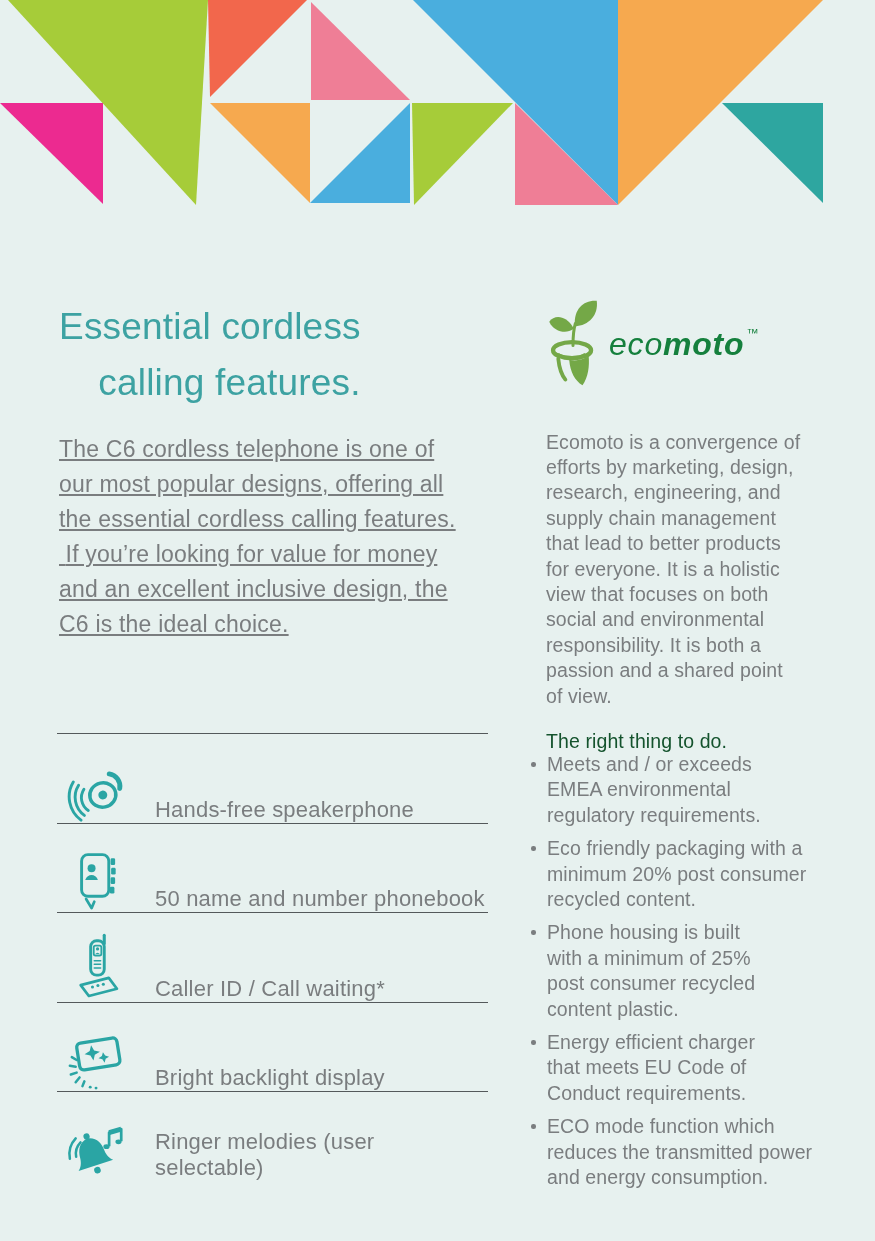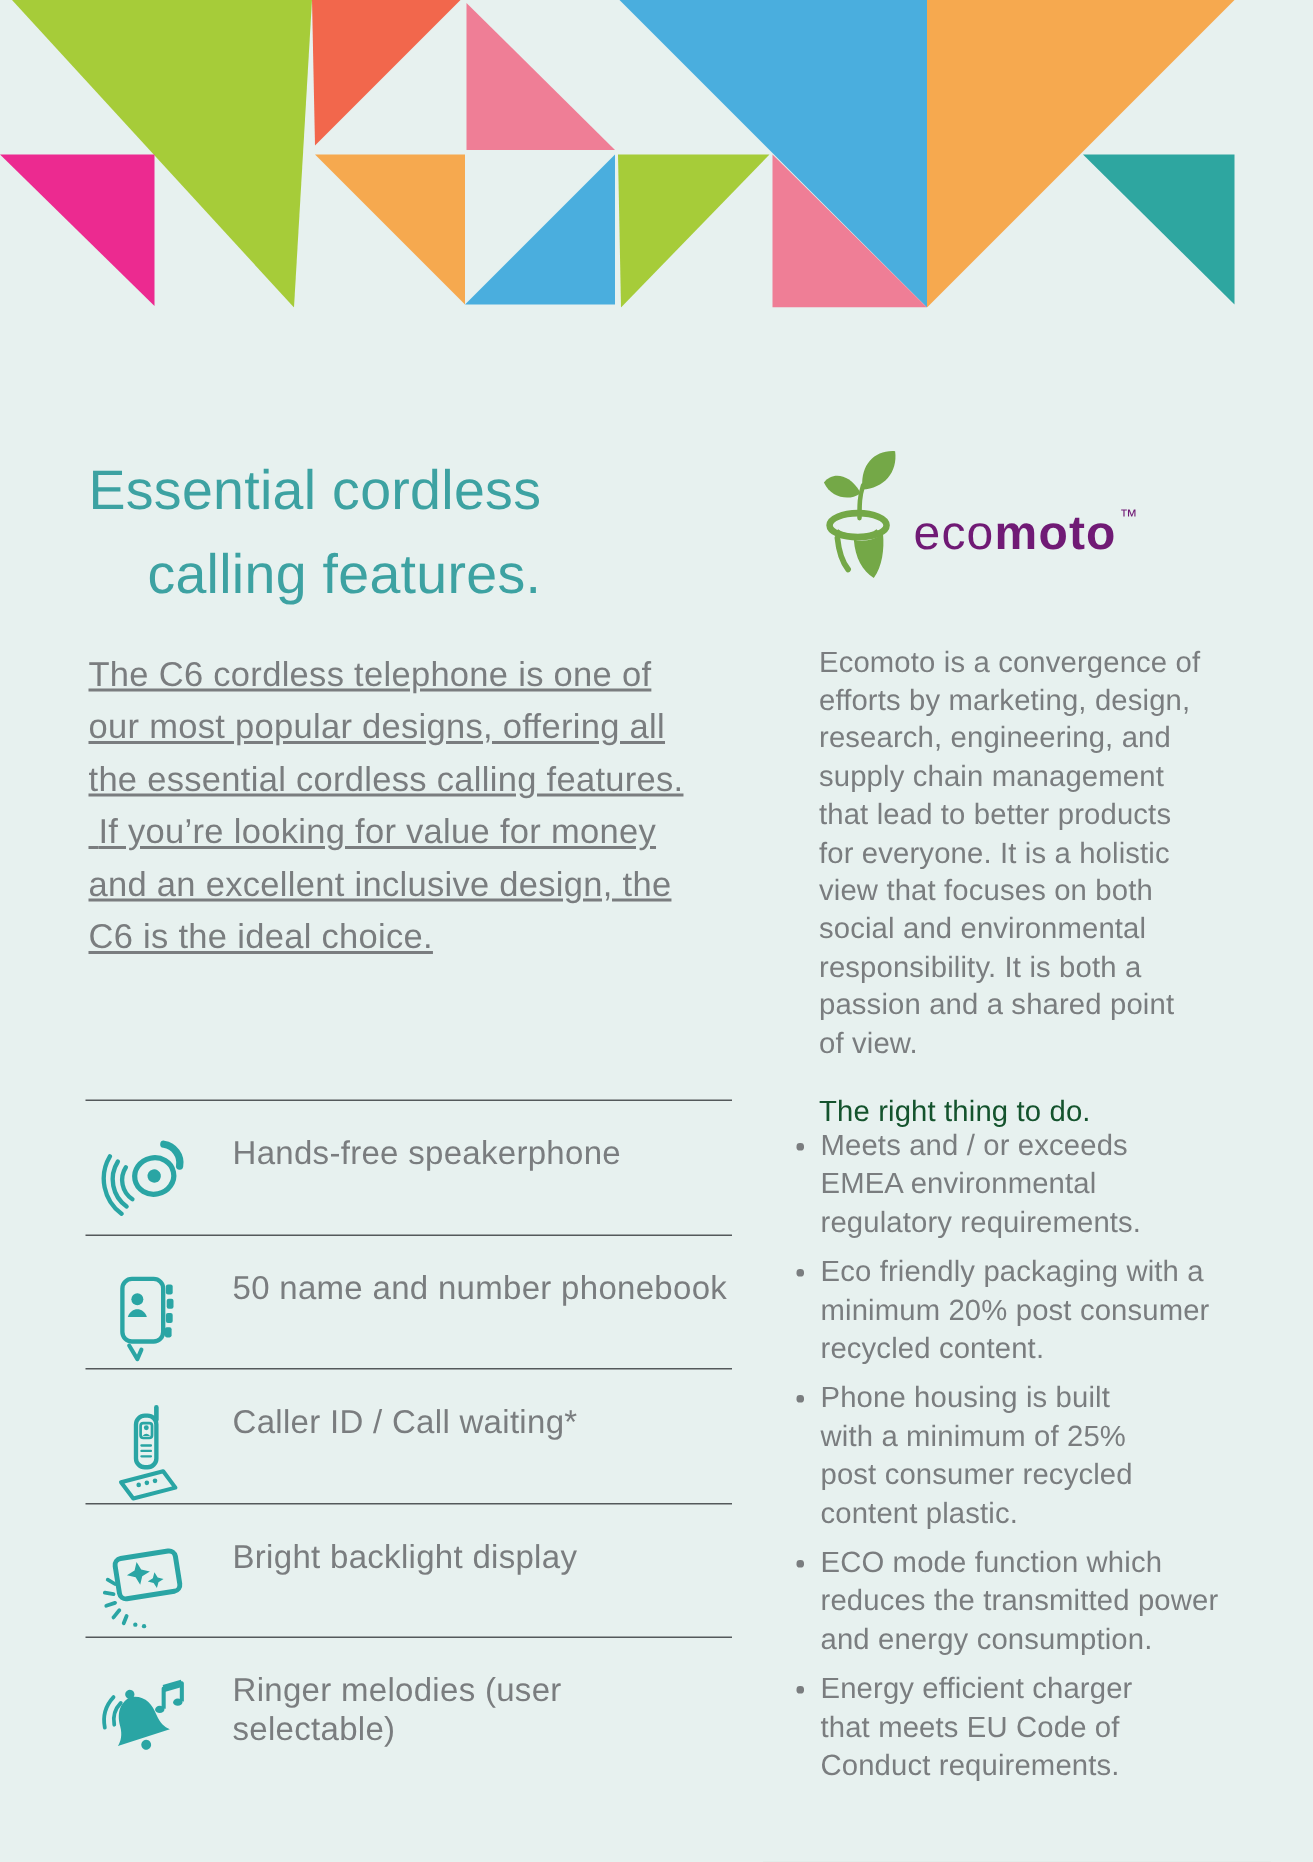--- a/index.html
+++ b/index.html
@@ -25,28 +25,28 @@
     letter-spacing:0.2px;white-space:pre-wrap;text-decoration:underline;
   }
   .intro.p1{top:409px;}
   .intro.p2{top:514px;}
   .features{
     position:absolute;left:57px;top:733px;width:431px;
   }
   .feature-row{
     height:89.6px;box-sizing:border-box;
     border-top:1.5px solid #54595b;
-    display:flex;align-items:flex-start;padding-top:22px;
+    display:flex;align-items:flex-end;padding-top:6px;
   }
   .f-icon{width:68px;margin-left:6px;display:flex;justify-content:center;align-items:center;flex:0 0 68px;}
   .f-label{margin-left:24px;font-size:22px;color:#7a7d7f;letter-spacing:0.2px;}
   .eco-logo-icon{position:absolute;left:545px;top:296px;}
   .eco-wordmark{
-    position:absolute;left:609px;top:337px;
-    font-size:32px;color:#701a75;letter-spacing:0.8px;
+    position:absolute;left:609px;top:326px;
+    font-size:32px;color:#15803d;letter-spacing:0.8px;font-style:italic;
   }
   .eco-wordmark .bold{font-weight:700;}
   .eco-wordmark .tm{font-size:12px;vertical-align:18px;letter-spacing:0;margin-left:2px;}
   .eco-desc{
     position:absolute;left:546px;top:410px;
     font-size:19.5px;line-height:25.4px;color:#7a7d7f;
     letter-spacing:0.1px;white-space:pre-wrap;
   }
   .eco-tagline{
     position:absolute;left:546px;top:710px;
@@ -252,25 +252,25 @@
     </div>
     <div class="bullet-item">
       <span class="bullet-dot"></span>
       <span class="bullet-text">Phone housing is built
 with a minimum of 25%
 post consumer recycled
 content plastic.</span>
     </div>
     <div class="bullet-item">
       <span class="bullet-dot"></span>
+      <span class="bullet-text">Energy efficient charger
+that meets EU Code of
+Conduct requirements.</span>
+    </div>
+    <div class="bullet-item">
+      <span class="bullet-dot"></span>
       <span class="bullet-text">ECO mode function which
 reduces the transmitted power
 and energy consumption.</span>
     </div>
-    <div class="bullet-item">
-      <span class="bullet-dot"></span>
-      <span class="bullet-text">Energy efficient charger
-that meets EU Code of
-Conduct requirements.</span>
-    </div>
   </div>
 
 </div>
 
 </body></html>

